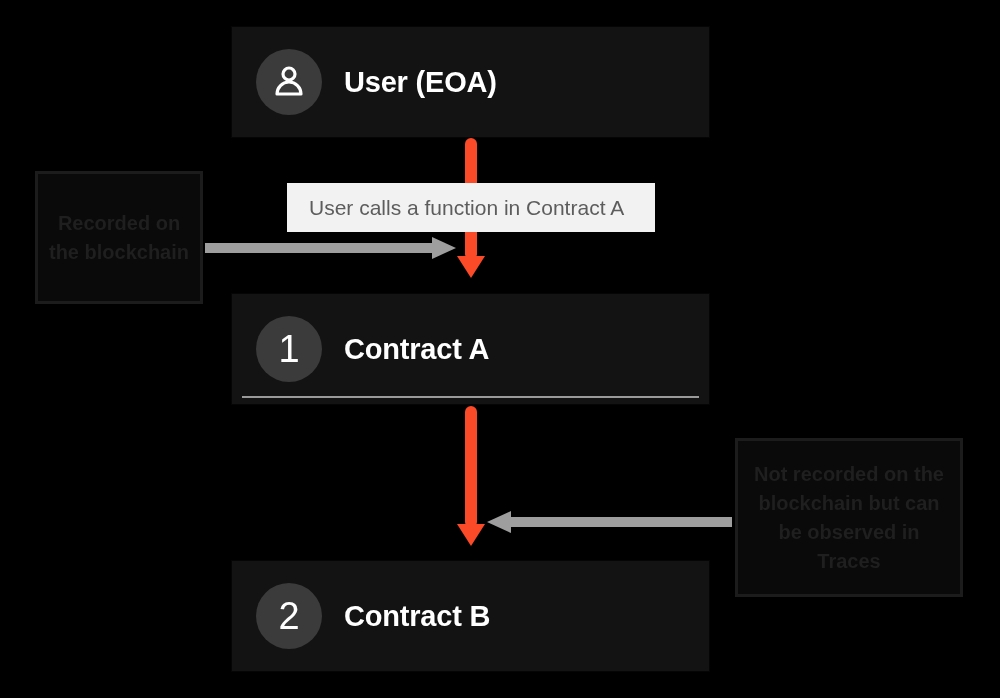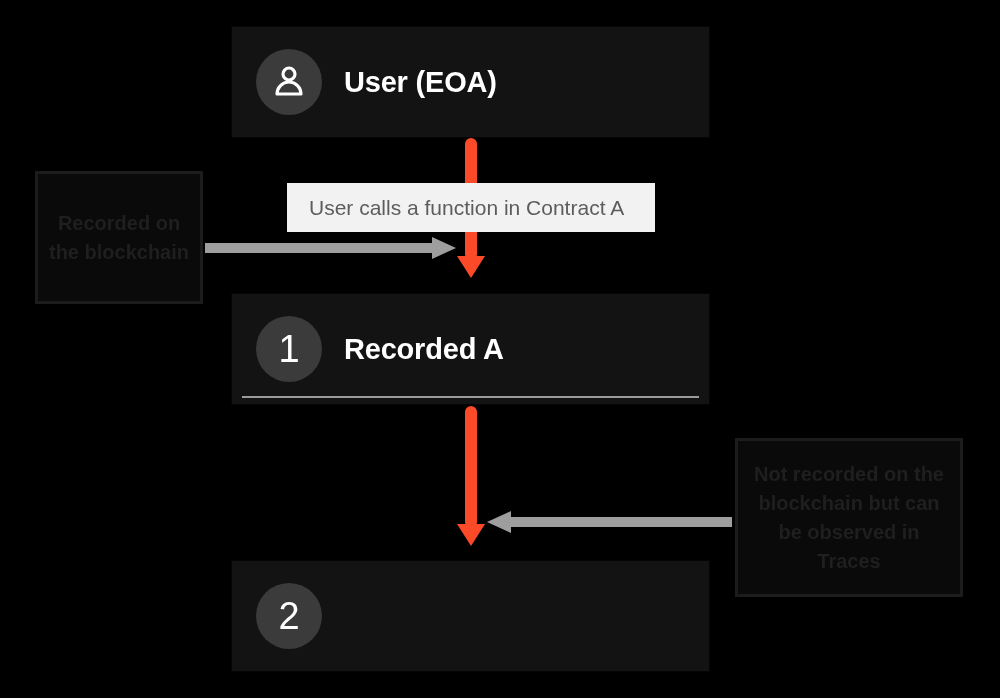--- a/index.html
+++ b/index.html
@@ -197,25 +197,26 @@
       <svg class="user-glyph" viewBox="0 0 24 24">
         <circle cx="12" cy="7.2" r="3.6" fill="none" stroke="#ffffff" stroke-width="1.9"></circle>
         <path d="M4.8 19.2 A7.2 7.2 0 0 1 19.2 19.2 Z" fill="none" stroke="#ffffff" stroke-width="1.9" stroke-linejoin="round"></path>
       </svg>
     </div>
     <div class="node-title">User (EOA)</div>
   </div>
 
   <div class="node has-divider" id="node-contract-a">
     <div class="node-badge">1</div>
-    <div class="node-title">Recorded A</div>
+    <div class="node-title">Contract A</div>
   </div>
 
   <div class="node" id="node-contract-b">
     <div class="node-badge">2</div>
+    <div class="node-title">Contract B</div>
   </div>
 
   <div class="chip" id="chip-1">
     <span>User calls a function in Contract A</span>
   </div>
 
   <div class="callout" id="callout-left">
     <span>Recorded on the blockchain</span>
   </div>
   <div class="callout" id="callout-right">

